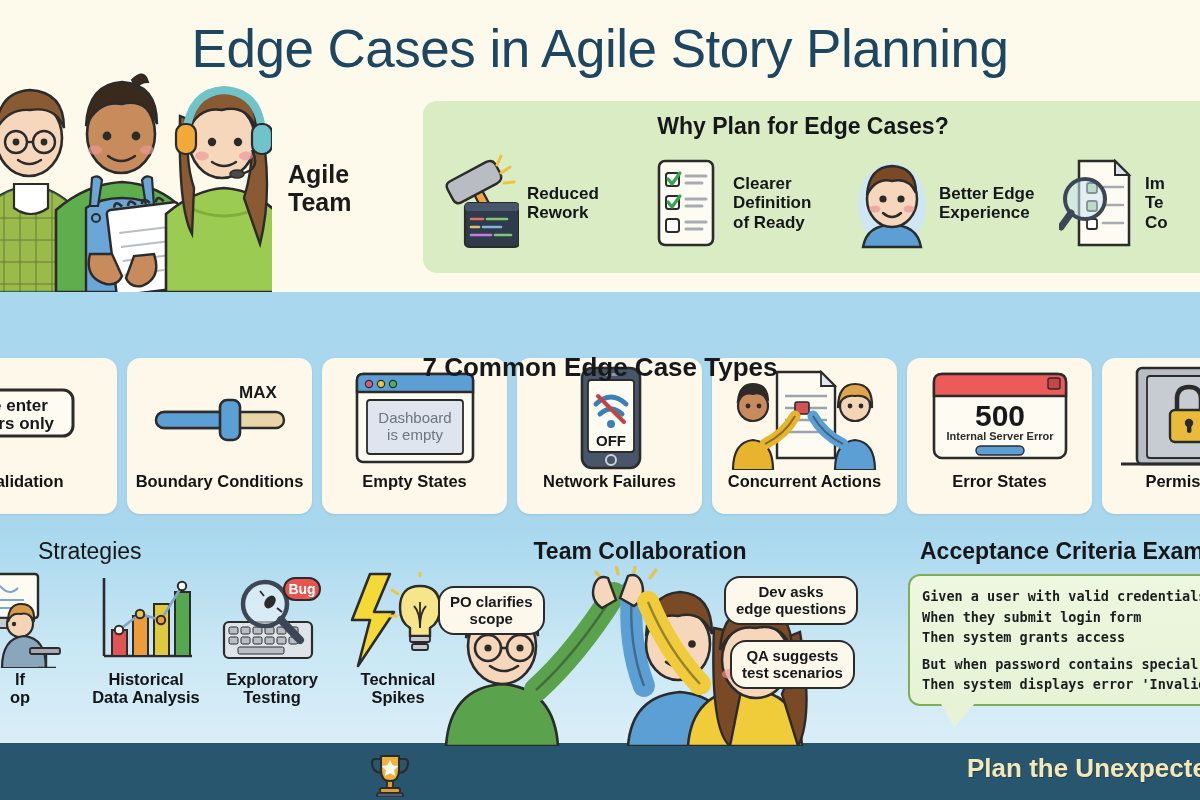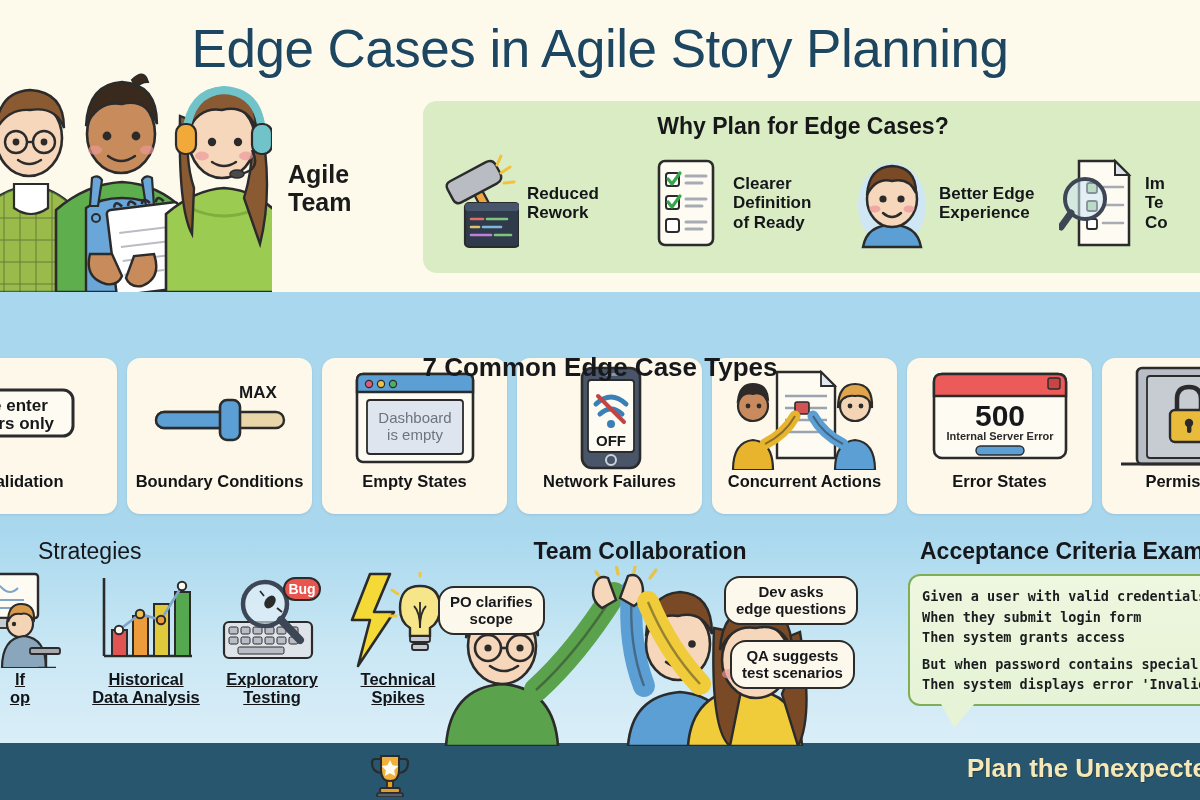--- a/index.html
+++ b/index.html
@@ -99,21 +99,21 @@
   }
 
   
   .strategies-row {
     position: absolute; left: -36px; top: 572px; display: flex; gap: 14px; z-index: 4;
   }
   .strategy { width: 112px; display: flex; flex-direction: column; align-items: center; }
   .strategy .art { width: 104px; height: 96px; display: flex; align-items: center; justify-content: center; }
   .strategy .s-label {
     margin-top: 2px; font-size: 16.5px; font-weight: bold; color: #131417;
-    text-align: center; line-height: 1.1; text-decoration: underline;
+    text-align: center; line-height: 1.1;
   }
 
   
   .collab-illo { position: absolute; left: 432px; top: 566px; width: 420px; height: 180px; z-index: 4; }
   .bubble {
     position: absolute; background: #fdf8ec; border: 2.5px solid #2b2b2b;
     border-radius: 16px; padding: 5px 10px;
     font-size: 15px; font-weight: bold; color: #17181b; line-height: 1.15;
     text-align: center; z-index: 6; white-space: pre-line;
   }

